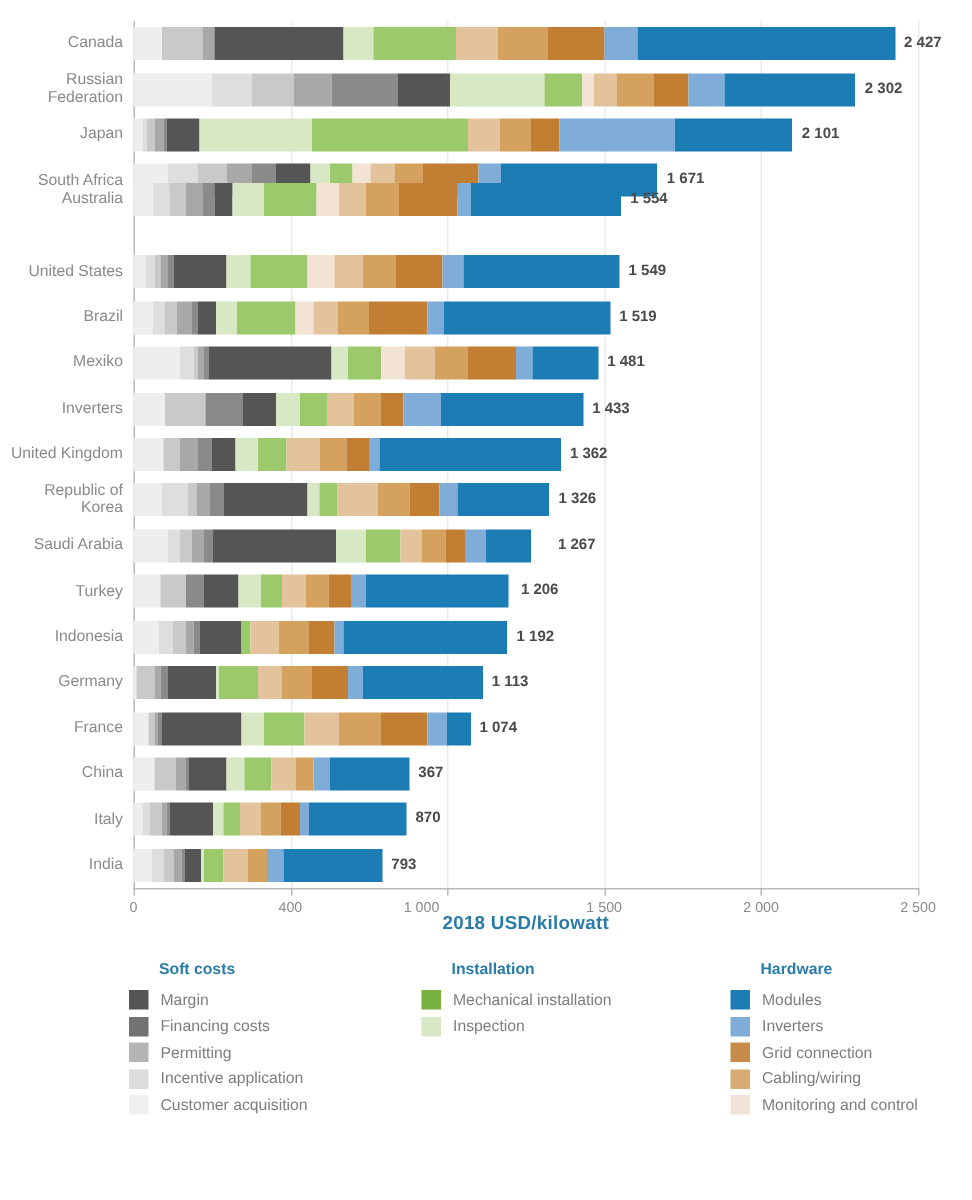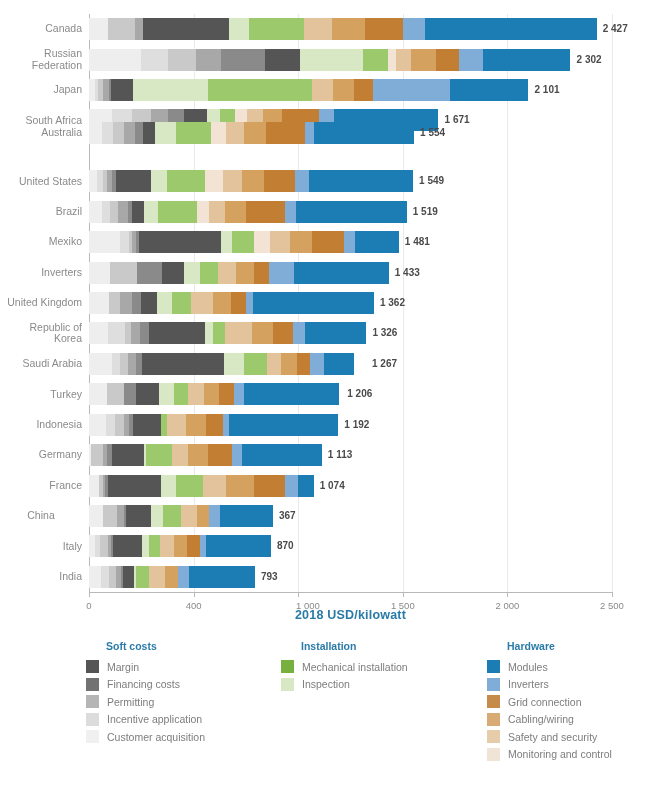--- a/index.html
+++ b/index.html
@@ -92,21 +92,21 @@
           <div class="gridline" style="left: 313.8px;"></div>
           <div class="gridline" style="left: 418.4px;"></div>
           <div class="gridline" style="left: 523px;"></div>
         </div>
     <div id="ticks">
           <div class="tick" style="left: 0px;"></div>
           <div class="ticklabel" style="left: 0px;">0</div>
           <div class="tick" style="left: 104.6px;"></div>
           <div class="ticklabel" style="left: 104.6px;">400</div>
           <div class="tick" style="left: 209.2px;"></div>
-          <div class="ticklabel" style="left: 219px; text-align: center;">1 000</div>
+          <div class="ticklabel" style="left: 192px; text-align: center;">1 000</div>
           <div class="tick" style="left: 313.8px;"></div>
           <div class="ticklabel" style="left: 313.8px;">1 500</div>
           <div class="tick" style="left: 418.4px;"></div>
           <div class="ticklabel" style="left: 418.4px;">2 000</div>
           <div class="tick" style="left: 523px;"></div>
           <div class="ticklabel" style="left: 523px;">2 500</div>
         </div>
     <div id="bars">
           <div class="row" style="top: 4.21053px; width: 523px;">
             <div class="catlabel" style="top: 5.25px;">Canada</div>
@@ -184,21 +184,21 @@
             <div class="catlabel" style="top: 5.25px;">Germany</div>
             <div class="bar"><span class="seg" title="Customer acquisition" style="width: 2.092px; background: rgb(238, 238, 238);"></span><span class="seg" title="Permitting" style="width: 11.506px; background: rgb(201, 201, 201);"></span><span class="seg" title="System design" style="width: 4.184px; background: rgb(168, 168, 168);"></span><span class="seg" title="Financing costs" style="width: 5.23px; background: rgb(138, 138, 138);"></span><span class="seg" title="Margin" style="width: 32.426px; background: rgb(85, 85, 85);"></span><span class="seg" title="Inspection" style="width: 2.092px; background: rgb(216, 232, 196);"></span><span class="seg" title="Electrical installation" style="width: 25.104px; background: rgb(156, 201, 107);"></span><span class="seg" title="Safety and security" style="width: 16.736px; background: rgb(227, 195, 156);"></span><span class="seg" title="Cabling/wiring" style="width: 19.874px; background: rgb(212, 161, 95);"></span><span class="seg" title="Grid connection" style="width: 24.058px; background: rgb(194, 127, 51);"></span><span class="seg" title="Inverters" style="width: 9.414px; background: rgb(127, 173, 216);"></span><span class="seg" title="Modules" style="width: 80.1236px; background: rgb(28, 125, 181);"></span></div>
             <div class="val" style="left: 238.84px;">1 113</div>
           </div>
           <div class="row" style="top: 460.526px; width: 523px;">
             <div class="catlabel" style="top: 5.25px;">France</div>
             <div class="bar"><span class="seg" title="Customer acquisition" style="width: 10.46px; background: rgb(238, 238, 238);"></span><span class="seg" title="Permitting" style="width: 3.138px; background: rgb(201, 201, 201);"></span><span class="seg" title="System design" style="width: 2.092px; background: rgb(168, 168, 168);"></span><span class="seg" title="Financing costs" style="width: 3.138px; background: rgb(138, 138, 138);"></span><span class="seg" title="Margin" style="width: 53.346px; background: rgb(85, 85, 85);"></span><span class="seg" title="Inspection" style="width: 14.644px; background: rgb(216, 232, 196);"></span><span class="seg" title="Electrical installation" style="width: 27.196px; background: rgb(156, 201, 107);"></span><span class="seg" title="Safety and security" style="width: 23.012px; background: rgb(227, 195, 156);"></span><span class="seg" title="Cabling/wiring" style="width: 28.242px; background: rgb(212, 161, 95);"></span><span class="seg" title="Grid connection" style="width: 30.334px; background: rgb(194, 127, 51);"></span><span class="seg" title="Inverters" style="width: 13.598px; background: rgb(127, 173, 216);"></span><span class="seg" title="Modules" style="width: 15.4808px; background: rgb(28, 125, 181);"></span></div>
             <div class="val" style="left: 230.681px;">1 074</div>
           </div>
           <div class="row" style="top: 490.947px; width: 523px;">
-            <div class="catlabel" style="top: 5.25px; text-align: center;">China</div>
+            <div class="catlabel" style="top: 5.25px;">China</div>
             <div class="bar"><span class="seg" title="Customer acquisition" style="width: 13.598px; background: rgb(238, 238, 238);"></span><span class="seg" title="Permitting" style="width: 14.644px; background: rgb(201, 201, 201);"></span><span class="seg" title="System design" style="width: 6.276px; background: rgb(168, 168, 168);"></span><span class="seg" title="Financing costs" style="width: 2.092px; background: rgb(138, 138, 138);"></span><span class="seg" title="Margin" style="width: 25.104px; background: rgb(85, 85, 85);"></span><span class="seg" title="Inspection" style="width: 12.552px; background: rgb(216, 232, 196);"></span><span class="seg" title="Electrical installation" style="width: 17.782px; background: rgb(156, 201, 107);"></span><span class="seg" title="Safety and security" style="width: 15.69px; background: rgb(227, 195, 156);"></span><span class="seg" title="Cabling/wiring" style="width: 12.552px; background: rgb(212, 161, 95);"></span><span class="seg" title="Inverters" style="width: 10.46px; background: rgb(127, 173, 216);"></span><span class="seg" title="Modules" style="width: 53.1368px; background: rgb(28, 125, 181);"></span></div>
             <div class="val" style="left: 189.887px;">367</div>
           </div>
           <div class="row" style="top: 521.368px; width: 523px;">
             <div class="catlabel" style="top: 5.25px;">Italy</div>
             <div class="bar"><span class="seg" title="Customer acquisition" style="width: 6.276px; background: rgb(238, 238, 238);"></span><span class="seg" title="Incentive application" style="width: 5.23px; background: rgb(222, 222, 222);"></span><span class="seg" title="Permitting" style="width: 7.322px; background: rgb(201, 201, 201);"></span><span class="seg" title="System design" style="width: 3.138px; background: rgb(168, 168, 168);"></span><span class="seg" title="Financing costs" style="width: 2.092px; background: rgb(138, 138, 138);"></span><span class="seg" title="Margin" style="width: 29.288px; background: rgb(85, 85, 85);"></span><span class="seg" title="Inspection" style="width: 6.276px; background: rgb(216, 232, 196);"></span><span class="seg" title="Electrical installation" style="width: 11.506px; background: rgb(156, 201, 107);"></span><span class="seg" title="Safety and security" style="width: 13.598px; background: rgb(227, 195, 156);"></span><span class="seg" title="Cabling/wiring" style="width: 13.598px; background: rgb(212, 161, 95);"></span><span class="seg" title="Grid connection" style="width: 12.552px; background: rgb(194, 127, 51);"></span><span class="seg" title="Inverters" style="width: 6.276px; background: rgb(127, 173, 216);"></span><span class="seg" title="Modules" style="width: 64.852px; background: rgb(28, 125, 181);"></span></div>
             <div class="val" style="left: 188.004px;">870</div>
           </div>
           <div class="row" style="top: 551.789px; width: 523px;">
             <div class="catlabel" style="top: 5.25px;">India</div>
@@ -257,23 +257,19 @@
         </div>
         <div class="lgitem">
           <span class="sw" style="background: rgb(198, 139, 72);"></span>
           <span class="lglabel">Grid connection</span>
         </div>
         <div class="lgitem">
           <span class="sw" style="background: rgb(217, 171, 116);"></span>
           <span class="lglabel">Cabling/wiring</span>
         </div>
         <div class="lgitem">
-          <span class="sw" style="background: rgb(230, 205, 170);"></span>
-          <span class="lglabel">Safety and security</span>
-        </div>
-        <div class="lgitem">
           <span class="sw" style="background: rgb(240, 228, 214);"></span>
           <span class="lglabel">Monitoring and control</span>
         </div>
       </div>
     </div>
 
 </div>
 
 </body></html>

